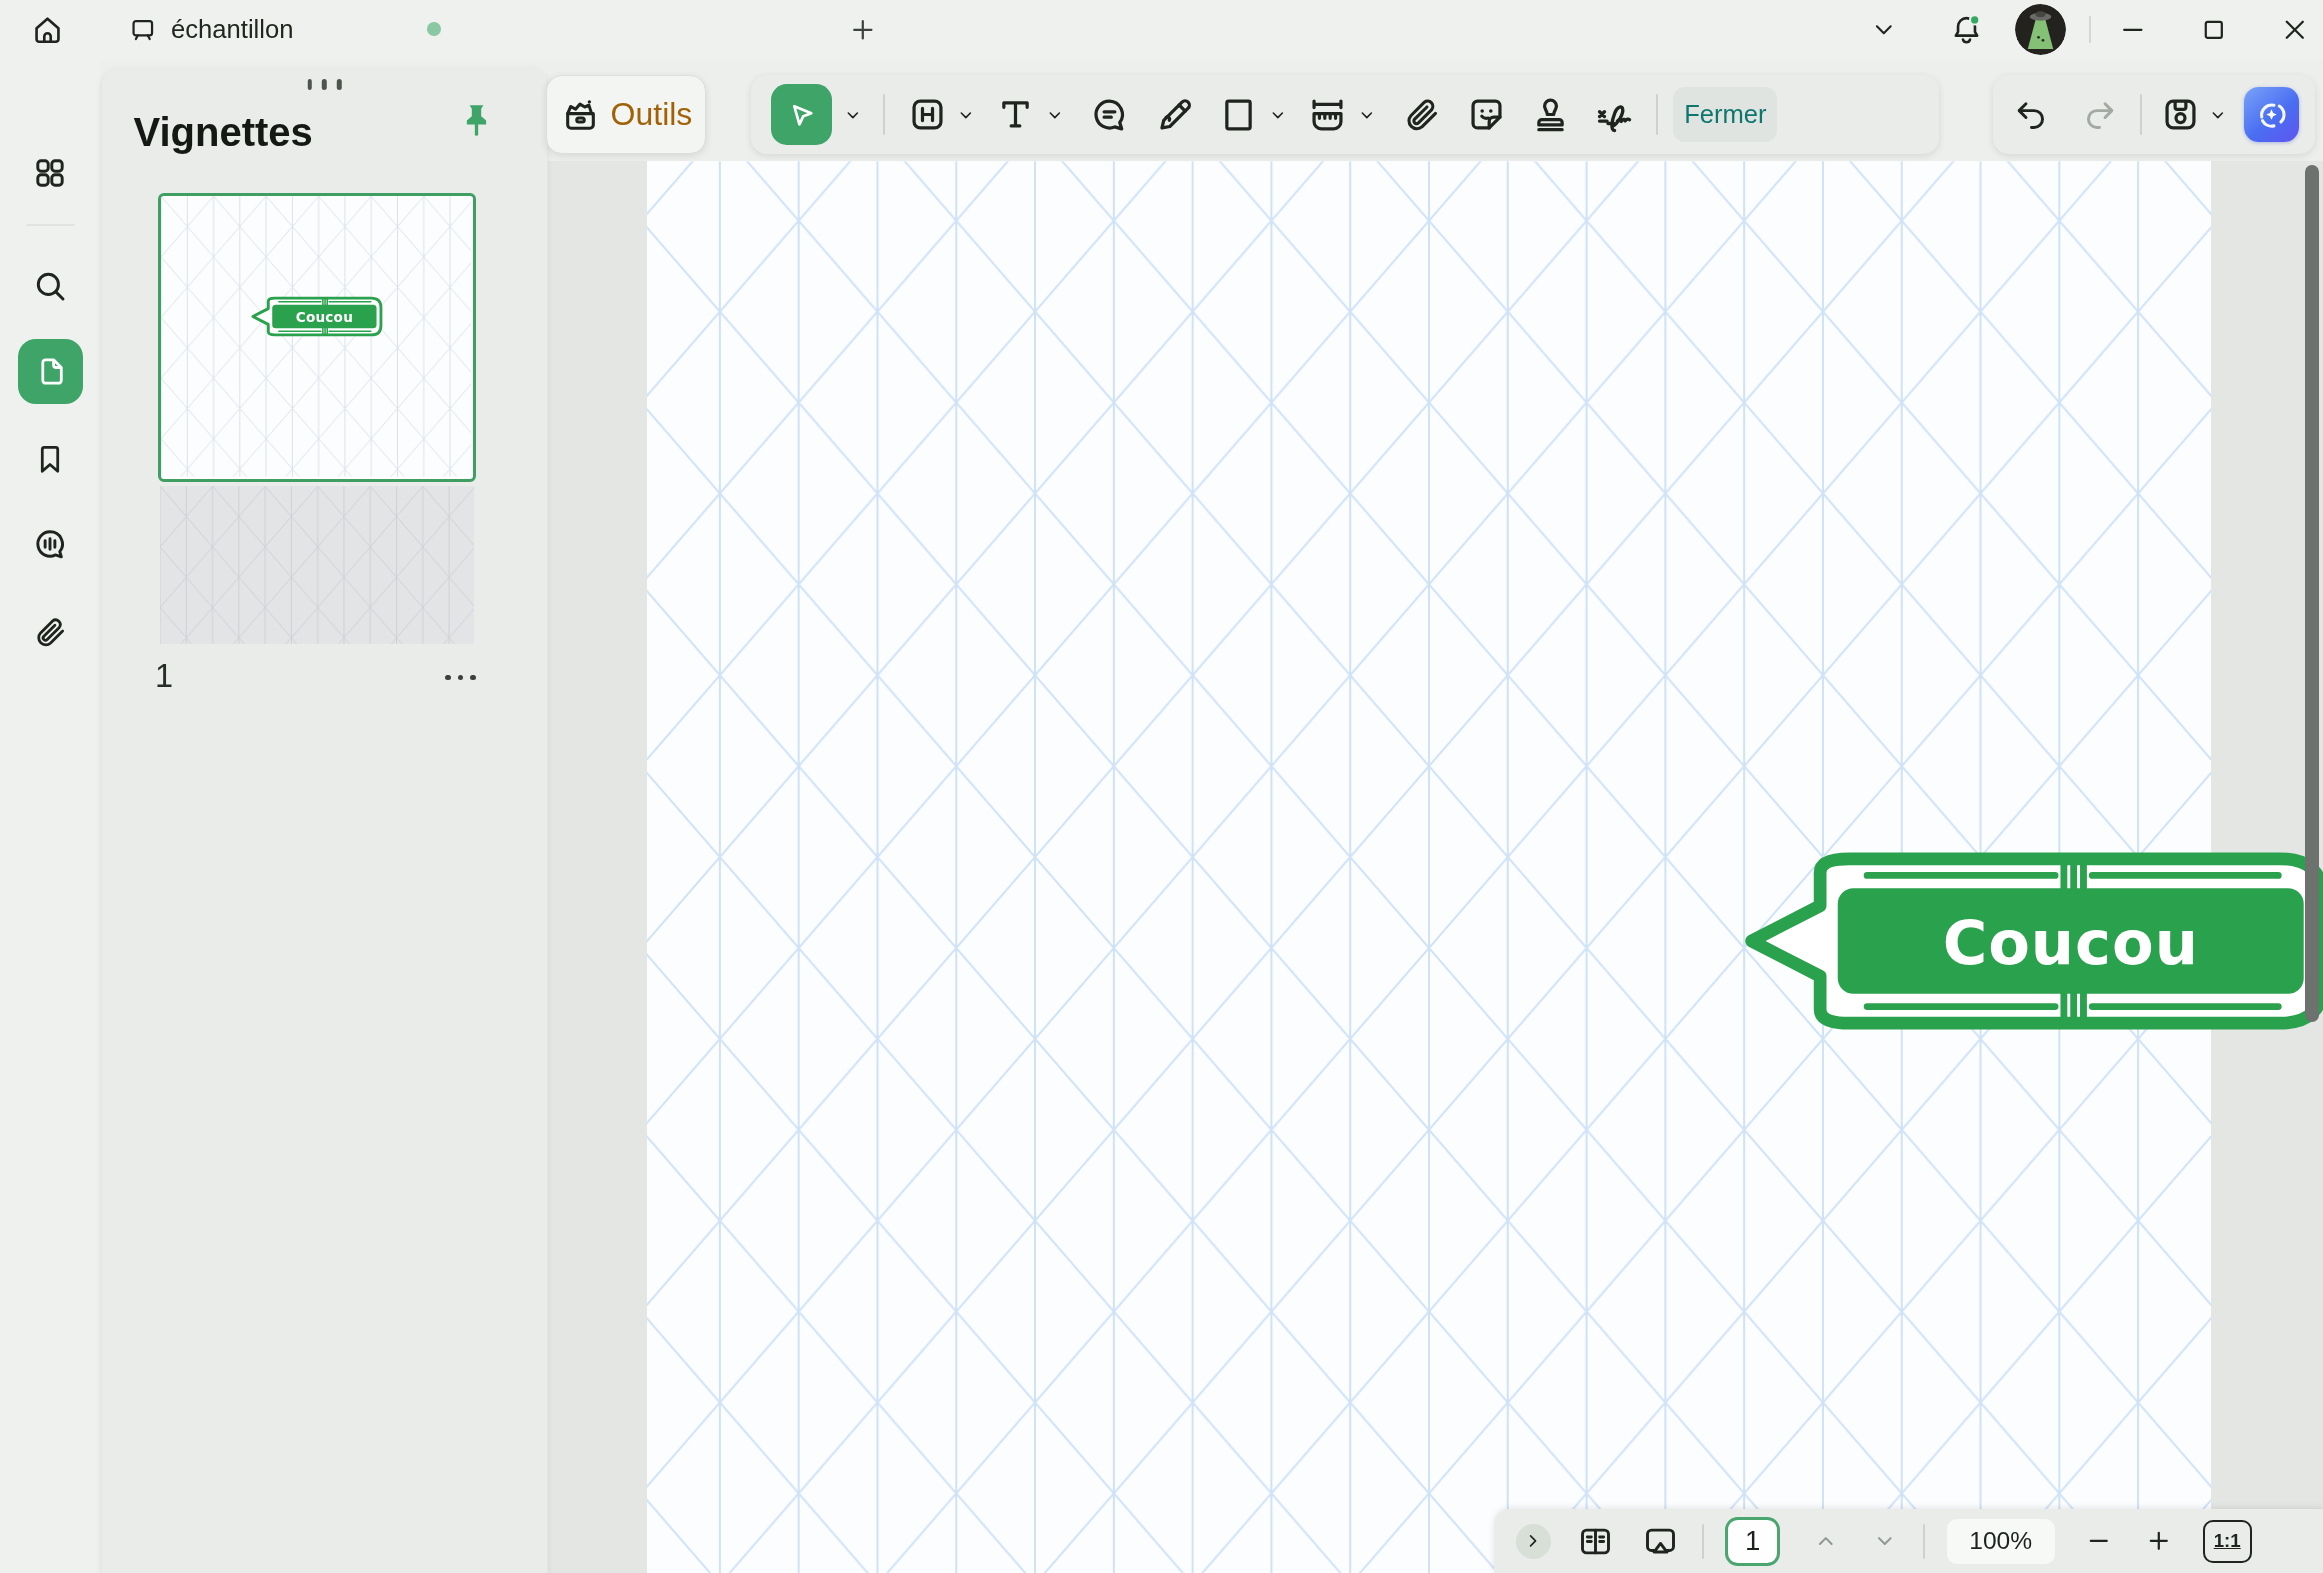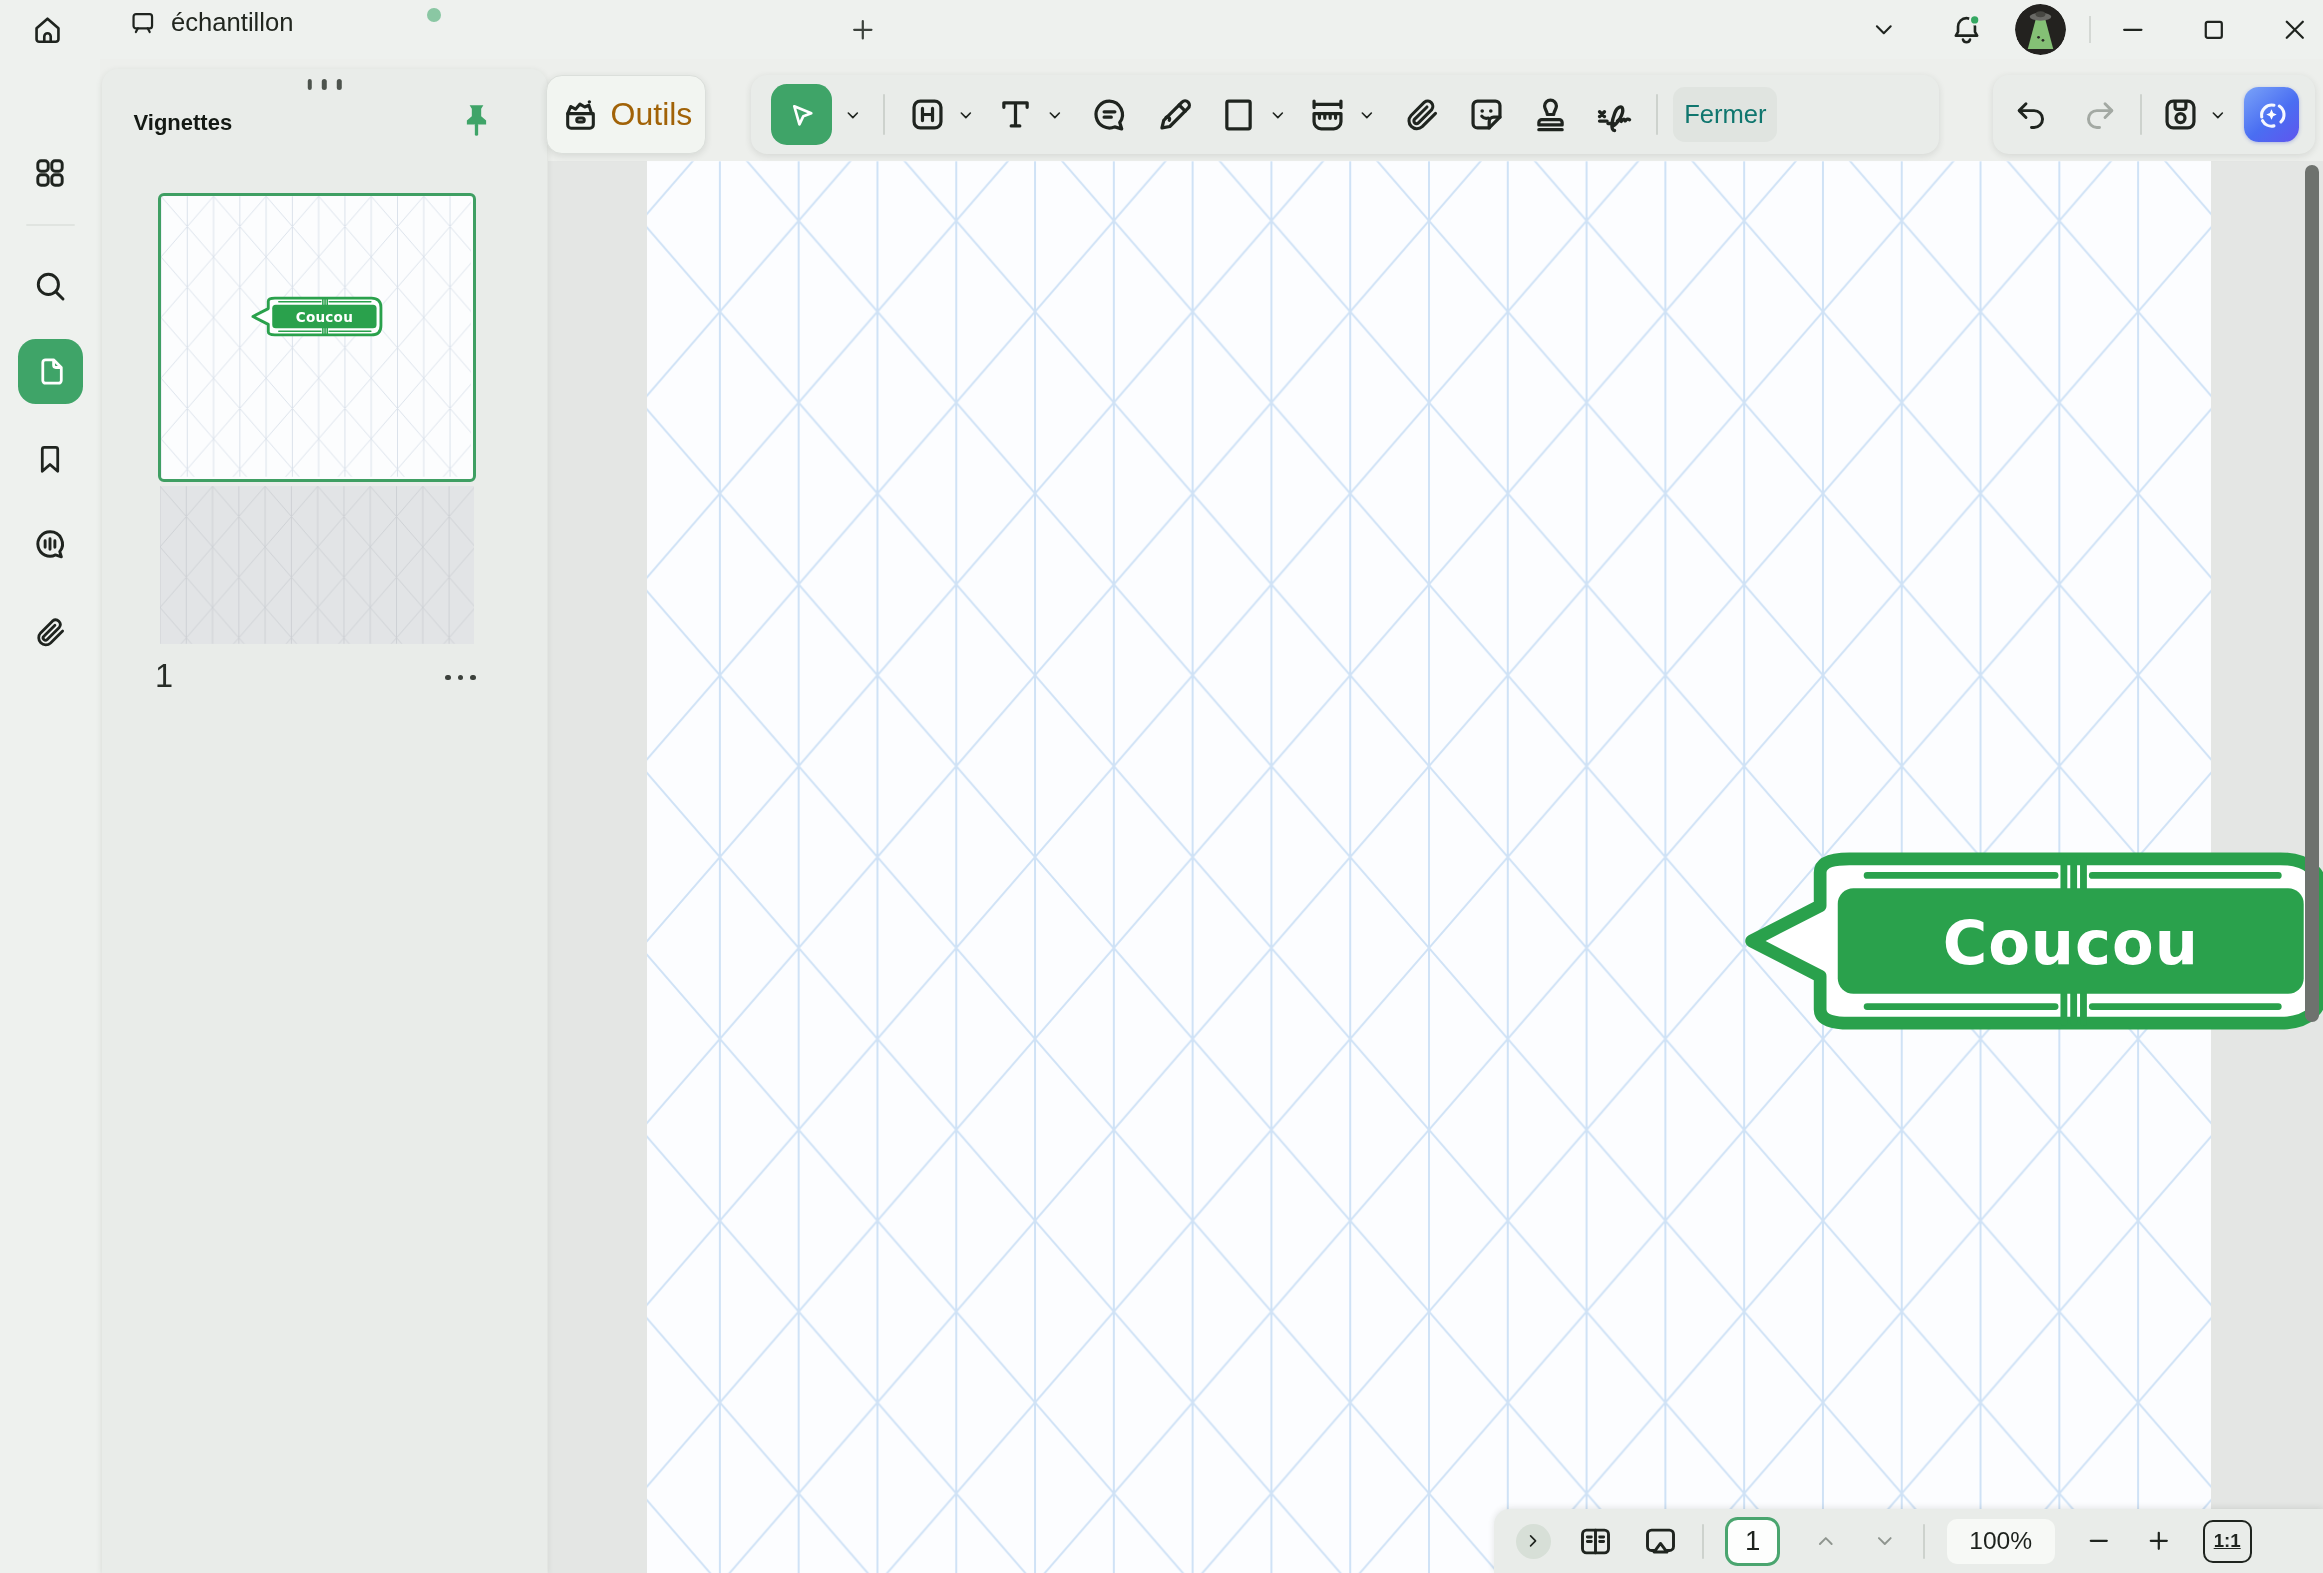--- a/index.html
+++ b/index.html
@@ -21,21 +21,21 @@
   body{font-family:"Liberation Sans",sans-serif;background:var(--chrome-bg);color:var(--icon-dark);overflow:hidden;}
   #app{position:relative;width:2324px;height:1573px;background:var(--chrome-bg);overflow:hidden;}
   .abs{position:absolute;}
   svg{display:block;}
   .stroke{fill:none;stroke:var(--icon-dark);stroke-width:1.8;stroke-linecap:round;stroke-linejoin:round;}
 
   
   #topbar{position:absolute;left:0;top:0;width:2324px;height:59px;background:var(--chrome-bg);}
   .iconbtn{display:flex;align-items:center;justify-content:center;border-radius:9.9px;cursor:default;}
   #home-btn{left:23.6px;top:6.9px;width:47px;height:45px;}
-  .tab{position:absolute;top:7.9px;height:43px;display:flex;align-items:flex-start;border-radius:9.9px;padding:0 15.8px 0 17.7px;}
+  .tab{position:absolute;top:7.9px;height:43px;display:flex;align-items:center;border-radius:9.9px;padding:0 15.8px 0 17.7px;}
   #tab-1{left:110px;width:347px;background:transparent;}
   #tab-2{left:465px;width:347px;background:#f5f8f4;}
   .tab .tab-label{font-size:25.6px;color:#21261f;margin-left:13.8px;white-space:nowrap;}
   .tab .tab-dot{margin-left:auto;width:13.8px;height:13.8px;border-radius:50%;background:var(--tab-dot-green);}
   #newtab-btn{left:845px;top:11.8px;width:35px;height:35px;}
   #caret-btn{left:1862px;top:9.9px;width:43px;height:39px;}
   #bell-btn{left:1943px;top:5.9px;width:47px;height:47px;position:absolute;}
   #avatar{left:2015px;top:3.9px;width:51px;height:51px;border-radius:50%;overflow:hidden;}
   #titlebar-divider{left:2089px;top:15.8px;width:2px;height:27.6px;background:#d4d8d4;}
   #min-btn{left:2110px;top:9.9px;width:45px;height:39px;}
@@ -51,21 +51,21 @@
   
   #workspace-band{position:absolute;left:100px;top:59px;width:2223px;height:1514px;background:#edefec;}
   #doc-bg{position:absolute;left:548px;top:161px;width:1776px;height:1413px;background:var(--workspace-bg);}
   #canvas{position:absolute;left:647px;top:161px;width:1564px;height:1413px;background:var(--canvas-bg);}
   #v-scrollbar{position:absolute;left:2305px;top:165px;width:13.8px;height:857px;border-radius:6.9px;background:var(--scrollbar-gray);}
 
   
   #sidebar{position:absolute;left:102px;top:69px;width:445px;height:1504px;background:var(--panel-bg);border-radius:15.8px 15.8px 0 0;box-shadow:0 2px 7.9px rgba(40,50,40,.10);}
   #sidebar-handle{position:absolute;left:50%;top:9.9px;transform:translateX(-50%);display:flex;gap:9.9px;}
   #sidebar-handle i{width:4.9px;height:10.8px;border-radius:3px;background:#4d534d;display:block;}
-  #sidebar-title{position:absolute;left:31.5px;top:41px;font-size:22px;font-weight:bold;color:#141914;}
+  #sidebar-title{position:absolute;left:31.5px;top:41px;font-size:40px;font-weight:bold;color:#141914;}
   #pin-btn{position:absolute;left:347px;top:25.6px;width:55px;height:59px;display:flex;align-items:center;justify-content:center;}
   #thumb{position:absolute;left:56px;top:124px;width:318px;height:289px;background:#fcfdfe;border:3.9px solid #3f9f63;border-radius:5.9px;overflow:hidden;}
   #thumb-overflow{position:absolute;left:58px;top:417px;width:314px;height:158px;background:#e2e4e6;overflow:hidden;}
   #page-number{position:absolute;left:53px;top:589px;font-size:32.5px;color:#272c27;}
   #page-menu-btn{position:absolute;left:331px;top:587px;width:55px;height:43px;display:flex;align-items:center;justify-content:center;gap:6.9px;}
   #page-menu-btn i{width:5.9px;height:5.9px;border-radius:50%;background:#3c413c;display:block;}
 
   
   .float-panel{position:absolute;top:75px;height:79px;border-radius:15.8px;background:var(--panel-bg);box-shadow:0 2px 7.9px rgba(40,50,40,.12);display:flex;align-items:center;}
   #tools-panel{left:546px;width:160px;background:#f2f5f1;border:1px solid #dbdfdb;justify-content:center;gap:9.9px;}

